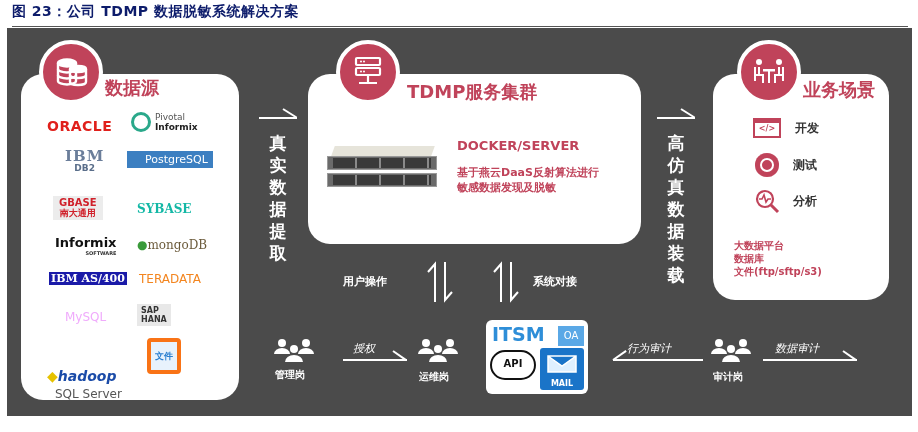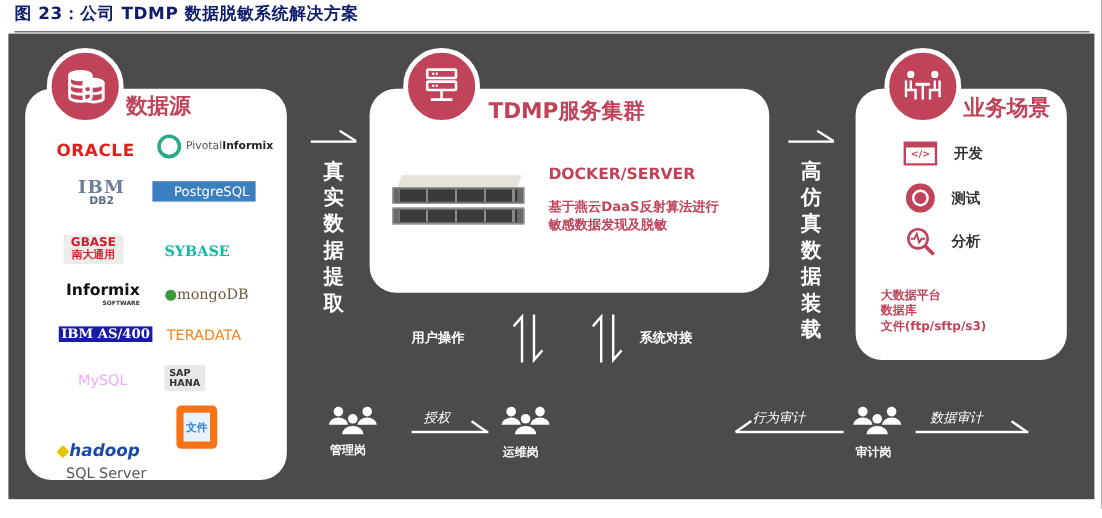--- a/index.html
+++ b/index.html
@@ -55,21 +55,21 @@
         <path d="M17 14 v13 a8 3 0 0 0 16 0 v-13"></path>
         <path d="M17 20 a8 3 0 0 0 16 0"></path>
       </g>
     </svg>
   </div>
   <div class="panel-title" style="left:98px; top:48px;">数据源</div>
 
   <div class="logo" style="left:40px; top:90px; color:#e0201b; font-weight:bold; font-size:14px; letter-spacing:0.5px;">ORACLE</div>
   <div class="logo" style="left:124px; top:84px; display:flex; align-items:center; gap:4px;">
     <span style="display:inline-block;width:20px;height:20px;border-radius:50%;border:3px solid #2aa88a;"></span>
-    <span style="display:flex;flex-direction:row;line-height:10px;">
+    <span style="display:flex;flex-direction:column;line-height:10px;">
       <span style="font-size:9px;color:#555;">Pivotal</span>
       <span style="font-size:9px;color:#222;font-weight:bold;">Informix</span>
     </span>
   </div>
 
   <div class="logo" style="left:58px; top:122px; text-align:center; line-height:12px;">
     <div style="font-family:'DejaVu Serif',serif;font-weight:bold;font-size:15px;color:#6b7e9a;letter-spacing:1px;">IBM</div>
     <div style="font-size:9px;font-weight:bold;color:#5a6e8a;">DB2</div>
   </div>
   <div class="logo" style="left:120px; top:123px; background:#3c7fc1; color:#fff; padding:2px 5px 2px 18px; font-size:11px; position:absolute;">PostgreSQL</div>
@@ -91,21 +91,21 @@
   <div class="logo" style="left:42px; top:244px; background:#1a1aa8; color:#fff; font-family:'DejaVu Serif',serif; font-weight:bold; font-size:11px; padding:0 2px;">IBM AS/400</div>
   <div class="logo" style="left:132px; top:244px; color:#f3851f; font-size:12px;">TERADATA</div>
 
   <div class="logo" style="left:58px; top:282px; color:#f0abfc; font-size:12px;">MySQL</div>
   <div class="logo" style="left:130px; top:276px; background:#e8e8e8; padding:2px 4px; line-height:9px;">
     <div style="font-size:8px;font-weight:bold;color:#333;">SAP</div>
     <div style="font-size:8px;font-weight:bold;color:#333;">HANA</div>
   </div>
 
   <div class="logo" style="left:48px; top:314px; color:#555; font-size:12px;margin-top:45px;">SQL Server</div>
-  <div class="logo" style="left:140px; top:310px; width:34px; height:36px; border:6px solid #f97316; border-radius:4px; background:#e8f2fc; display:flex; align-items:center; justify-content:center; color:#2b7fd0; font-size:9px; font-weight:bold;">文件</div>
+  <div class="logo" style="left:140px; top:310px; width:34px; height:36px; border:4px solid #f97316; border-radius:4px; background:#e8f2fc; display:flex; align-items:center; justify-content:center; color:#2b7fd0; font-size:9px; font-weight:bold;">文件</div>
   <div class="logo" style="left:40px; top:340px; color:#1a4ba8; font-style:italic; font-weight:bold; font-size:14px;">
     <span style="color:#e6c200;">◆</span><span>hadoop</span>
   </div>
 
   <div class="arrow-line" style="left:252px; top:89px; width:38px;"></div>
   <div style="position:absolute;left:276px;top:80px;width:16px;height:2px;background:#fff;transform:rotate(32deg);transform-origin:left center;"></div>
   <div class="vtext" style="left:260px; top:104px;">真实数据提取</div>
 
   <div class="panel" style="left:301px; top:46px; width:333px; height:170px;"></div>
   <div class="badge" style="left:329px; top:12px;">
@@ -224,20 +224,31 @@
           <circle cx="33" cy="5" r="4"></circle>
           <circle cx="21" cy="11" r="4"></circle>
           <path d="M1 16 a8 6 0 0 1 16 0 z"></path>
           <path d="M25 16 a8 6 0 0 1 16 0 z"></path>
           <path d="M12 24 a9 7 0 0 1 18 0 z"></path>
         </g>
       </svg>
   </div>
   <div class="white-label" style="left:412px; top:342px; font-size:10px;">运维岗</div>
 
+  <div style="position:absolute; left:479px; top:292px; width:102px; height:74px; background:#fff; border-radius:6px; overflow:hidden;">
+    <div style="position:absolute;left:6px;top:3px;color:#2e8ed8;font-weight:bold;font-size:19px;">ITSM</div>
+    <div style="position:absolute;left:72px;top:6px;width:26px;height:20px;background:#5aa8e6;color:#fff;font-size:10px;text-align:center;line-height:20px;">OA</div>
+    <div style="position:absolute;left:4px;top:30px;width:46px;height:30px;border:2px solid #111;border-radius:16px;text-align:center;font-size:10px;font-weight:bold;line-height:24px;color:#111;"><span>API</span></div>
+    <div style="position:absolute;left:54px;top:28px;width:44px;height:42px;background:#1a74c8;border-radius:3px;">
+      <svg width="44" height="30" viewBox="0 0 44 30">
+          <path d="M8 8 h28 v16 h-28 z M8 8 l14 10 l14 -10" fill="#dff0ff" stroke="#fff" stroke-width="1.5"></path>
+        </svg>
+      <div style="position:absolute;left:0;right:0;bottom:2px;text-align:center;color:#fff;font-size:8px;font-weight:bold;">MAIL</div>
+    </div>
+  </div>
 
   <div class="italic-label" style="left:620px; top:313px;">行为审计</div>
   <div class="arrow-line" style="left:606px; top:331px; width:90px;"></div>
   <div style="position:absolute;left:606px;top:331px;width:16px;height:2px;background:#fff;transform:rotate(-35deg);transform-origin:left center;"></div>
 
   <div class="people" style="left:703px; top:310px;">
     <svg width="42" height="24" viewBox="0 0 42 24">
         <g fill="#fff">
           <circle cx="9" cy="5" r="4"></circle>
           <circle cx="33" cy="5" r="4"></circle>

